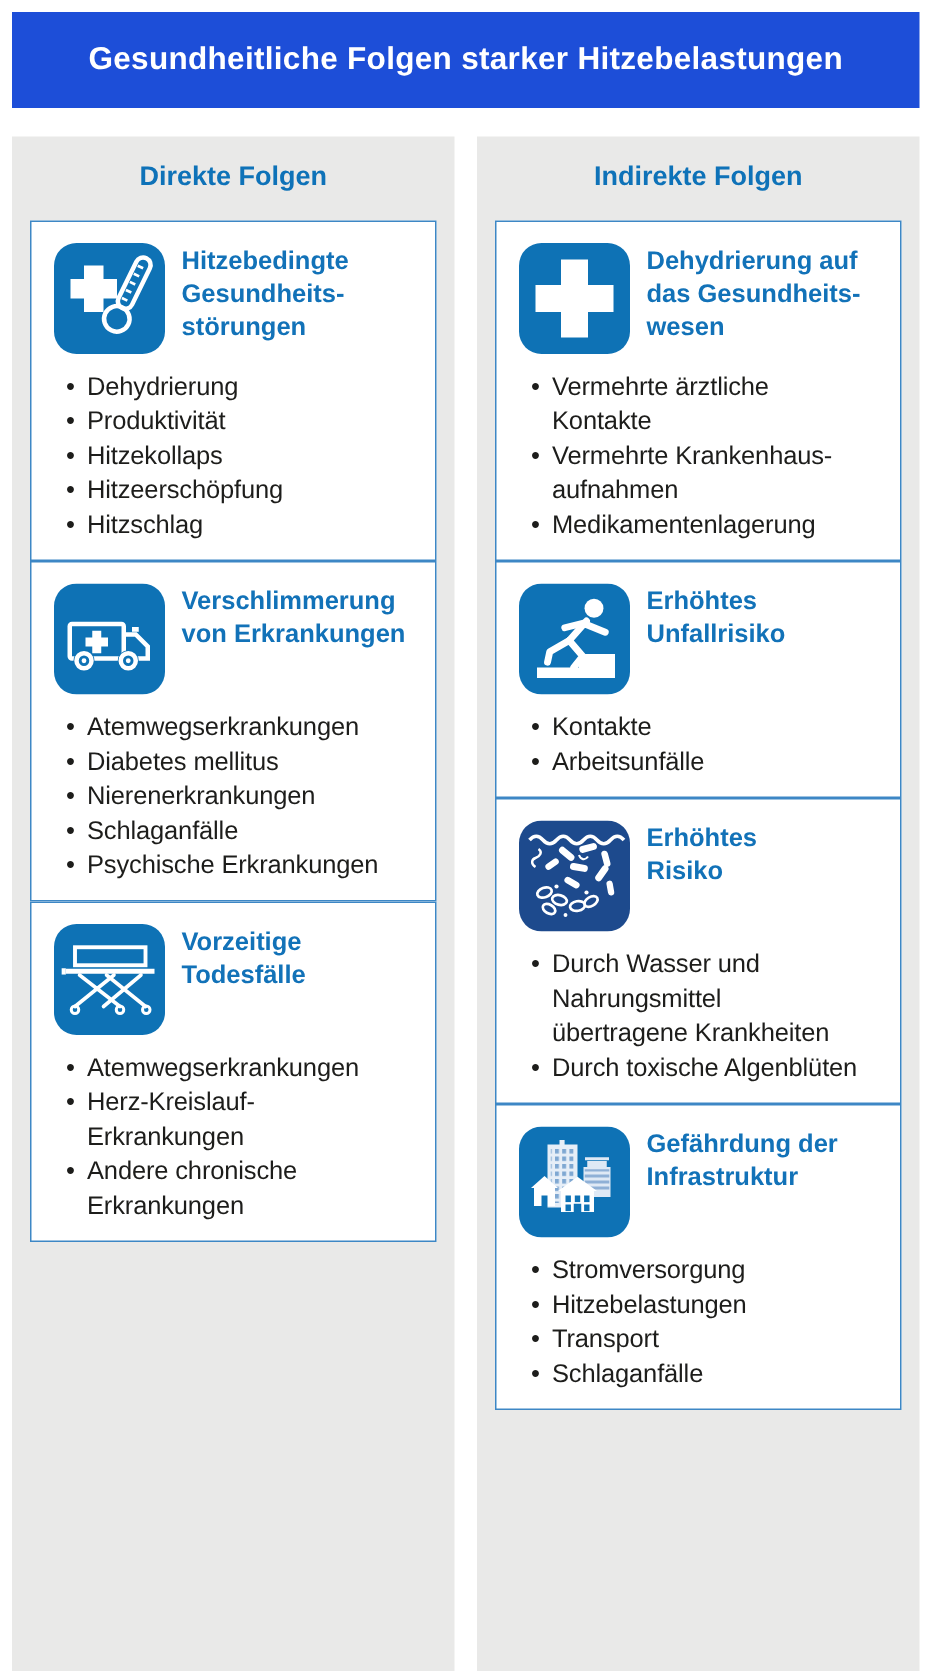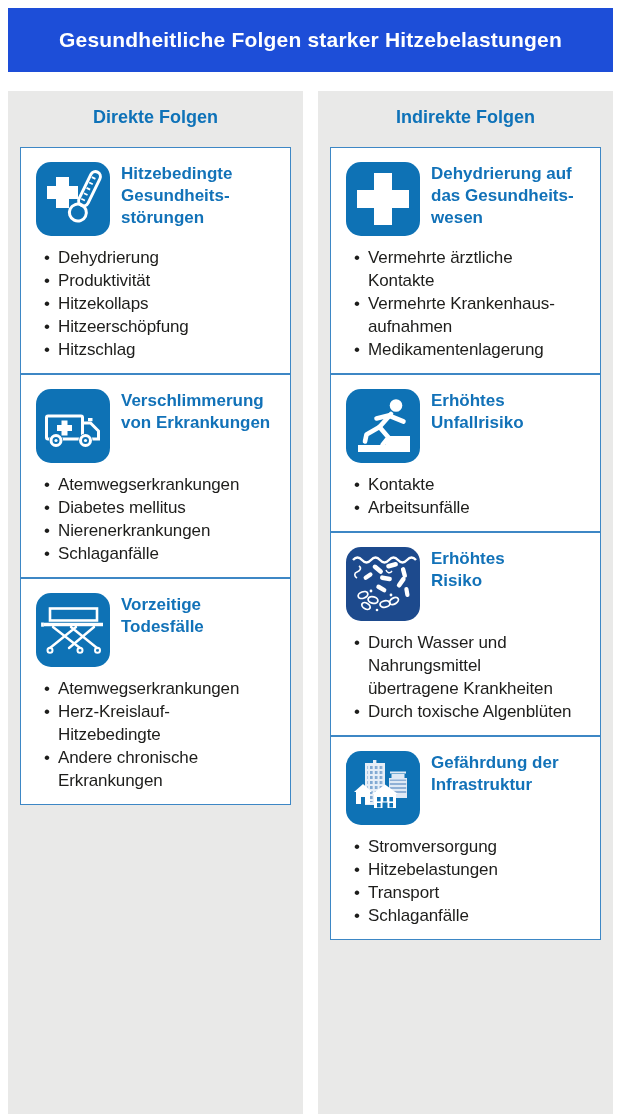--- a/index.html
+++ b/index.html
@@ -100,20 +100,21 @@
           <path d="M25.5,31.5h6V36h4.5v6H31.5v4.5h-6V42H21v-6h4.5z" fill="#fff"></path>
         </svg>
         <h3 class="card-title">Verschlimmerung
 von Erkrankungen</h3>
       </div>
       <ul class="bullets">
         <li>Atemwegserkrankungen</li>
         <li>Diabetes mellitus</li>
         <li>Nierenerkrankungen</li>
         <li>Schlaganfälle</li>
+        <li>Psychische Erkrankungen</li>
       </ul>
     </div>
 
     <div class="card">
       <div class="card-head">
         <svg class="card-icon" viewBox="0 0 74 74">
           <rect width="74" height="74" rx="15" fill="#0e72b5"></rect>
           <g stroke="#fff" fill="none">
             <rect x="14" y="15.5" width="47" height="12" stroke-width="2.6"></rect>
             <path d="M8,31.5h59" stroke-width="3.4"></path>
@@ -125,21 +126,21 @@
             <circle cx="44" cy="57.2" r="2.5" stroke-width="2"></circle>
             <circle cx="61.5" cy="57.2" r="2.5" stroke-width="2"></circle>
           </g>
         </svg>
         <h3 class="card-title">Vorzeitige
 Todesfälle</h3>
       </div>
       <ul class="bullets">
         <li>Atemwegserkrankungen</li>
         <li>Herz-Kreislauf-
-Hitzebedingte</li>
+Erkrankungen</li>
         <li>Andere chronische
 Erkrankungen</li>
       </ul>
     </div>
   </div>
 
   <div class="column">
     <h2 class="column-title">Indirekte Folgen</h2>
 
     <div class="card">

